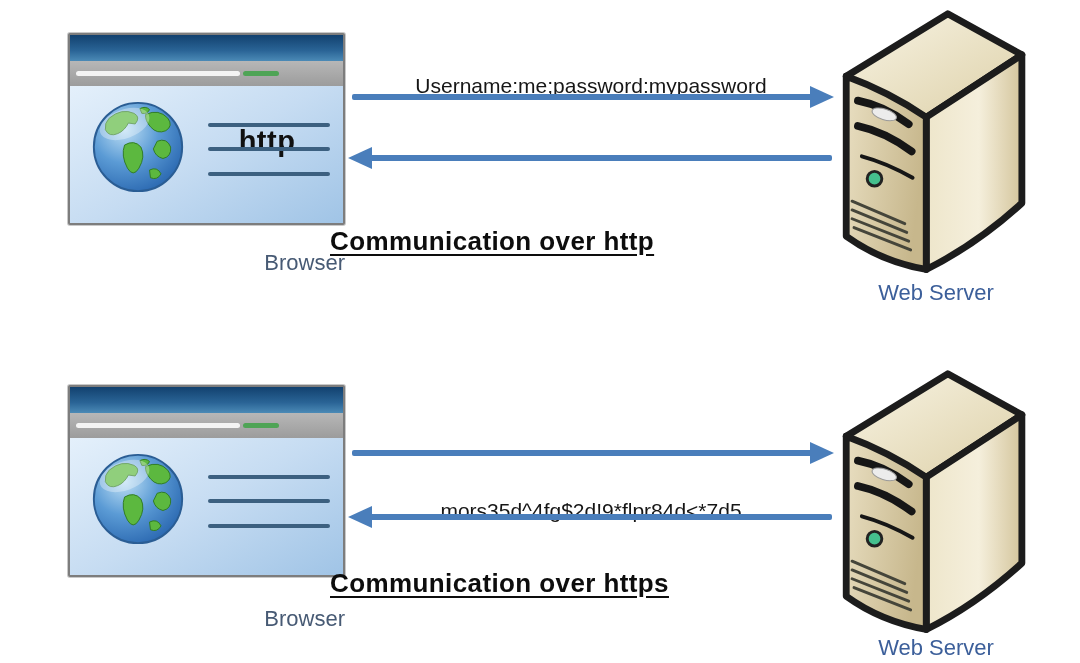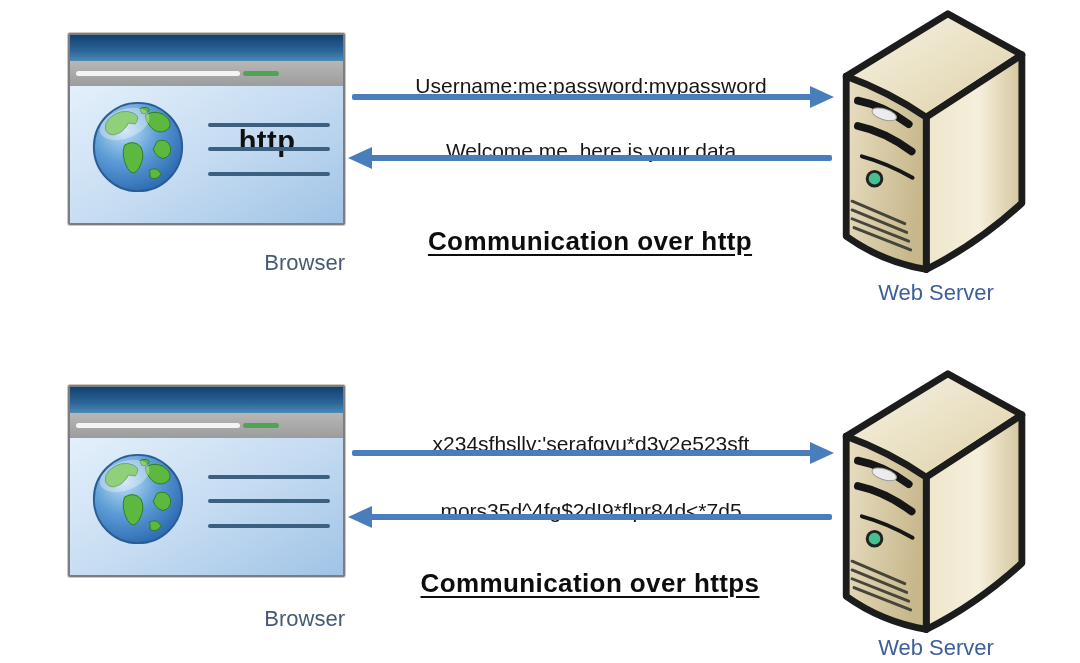--- a/index.html
+++ b/index.html
@@ -60,21 +60,21 @@
   .arrow-right{left:352px;top:86px;width:482px;}
   .arrow-right .shaft{left:0;width:460px;}
   .arrow-right .head{left:458px;border-left:24px solid var(--arrow);border-top:11px solid transparent;border-bottom:11px solid transparent;}
   .arrow-left{left:348px;top:147px;width:484px;}
   .arrow-left .shaft{left:22px;width:462px;}
   .arrow-left .head{left:0;border-right:24px solid var(--arrow);border-top:11px solid transparent;border-bottom:11px solid transparent;}
   #sec2 .arrow-right{top:90px;}
   #sec2 .arrow-left{top:154px;}
 
   .comm-title{
-    position:absolute;left:330px;top:226px;width:520px;text-align:center;
+    position:absolute;left:330px;top:226px;width:520px;text-align:left;
     font-size:26px;font-weight:bold;color:var(--title-text);
     text-decoration:underline;text-underline-offset:4px;letter-spacing:.4px;
   }
   #sec2 .comm-title{top:216px;}
 
   
   .server-figure{position:absolute;left:836px;top:6px;width:200px;height:283px;}
   #sec2 .server-figure{top:14px;}
   .server-figure svg{width:100%;height:100%;}
   .server-caption{
@@ -141,21 +141,20 @@
       </div>
     </div>
     <div class="browser-caption">Browser</div>
 
     <div class="msg msg-request">Username:me;password:mypassword</div>
     <div class="arrow arrow-right">
       <div class="shaft"></div>
       <div class="head"></div>
     </div>
 
-    <div class="msg msg-response">Welcome me, here is your data</div>
     <div class="arrow arrow-left">
       <div class="shaft"></div>
       <div class="head"></div>
     </div>
 
     <div class="comm-title">Communication over http</div>
 
     <div class="server-figure">
       <svg viewBox="0 0 200 290">
         <g stroke="#1c1c1c" stroke-width="7" stroke-linejoin="round" stroke-linecap="round">
@@ -202,21 +201,20 @@
           </g>
           <ellipse cx="36" cy="26" rx="27" ry="15" fill="#ffffff" opacity="0.32" transform="rotate(-20 36 26)"></ellipse>
         </svg>
         <div class="cline cline1"></div>
         <div class="cline cline2"></div>
         <div class="cline cline3"></div>
       </div>
     </div>
     <div class="browser-caption">Browser</div>
 
-    <div class="msg msg-request">x234sfhsllv;'serafgyu*d3y2e523sft</div>
     <div class="arrow arrow-right">
       <div class="shaft"></div>
       <div class="head"></div>
     </div>
 
     <div class="msg msg-response">mors35d^4fg$2d!9*flpr84d&lt;*7d5</div>
     <div class="arrow arrow-left">
       <div class="shaft"></div>
       <div class="head"></div>
     </div>

